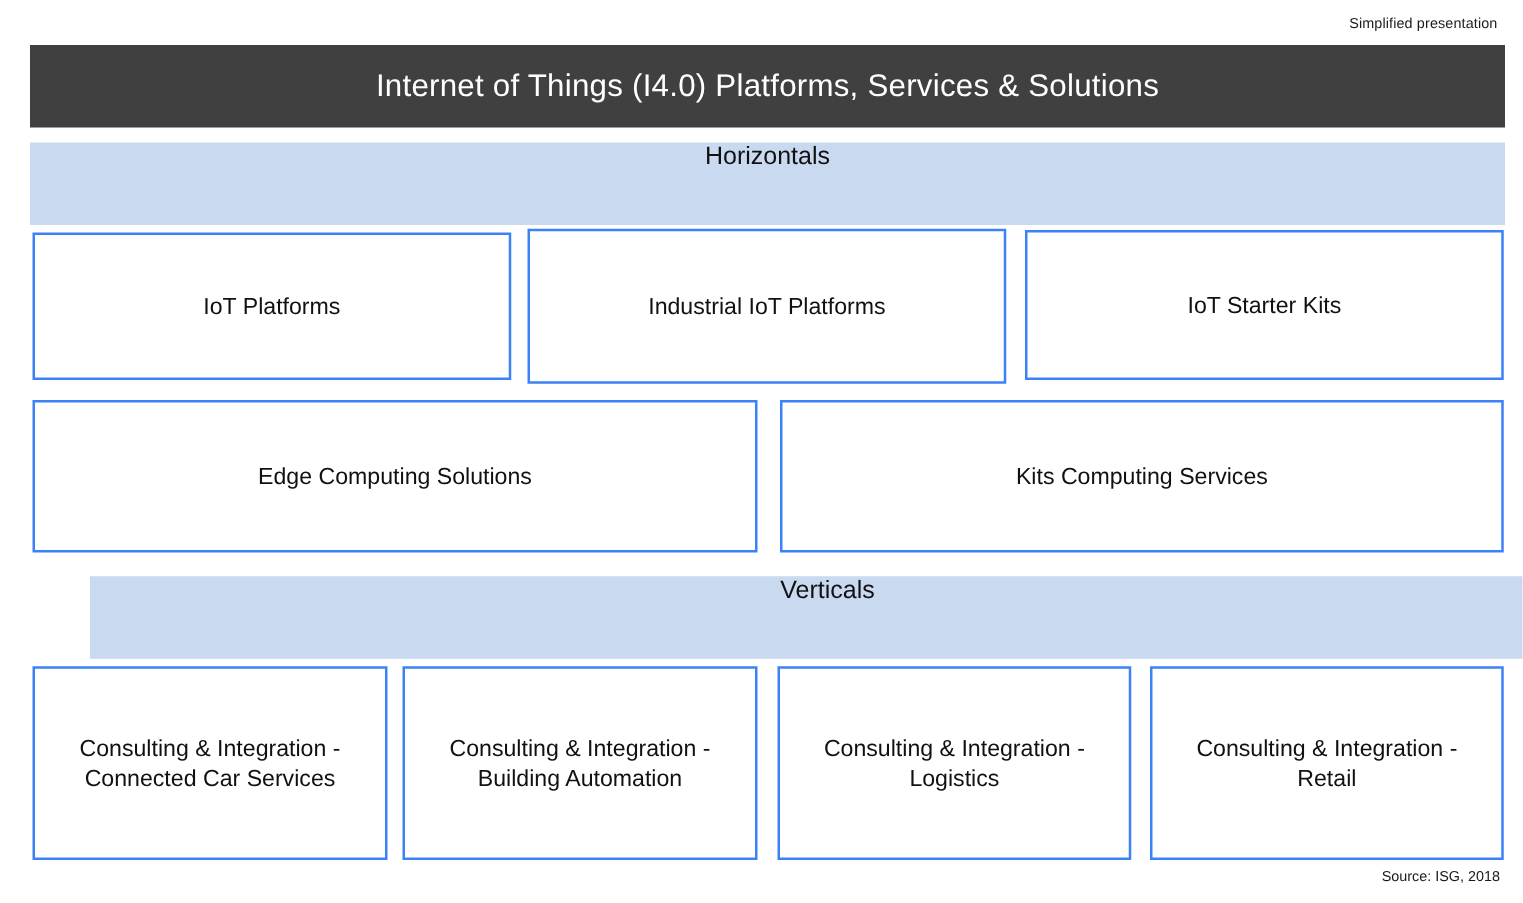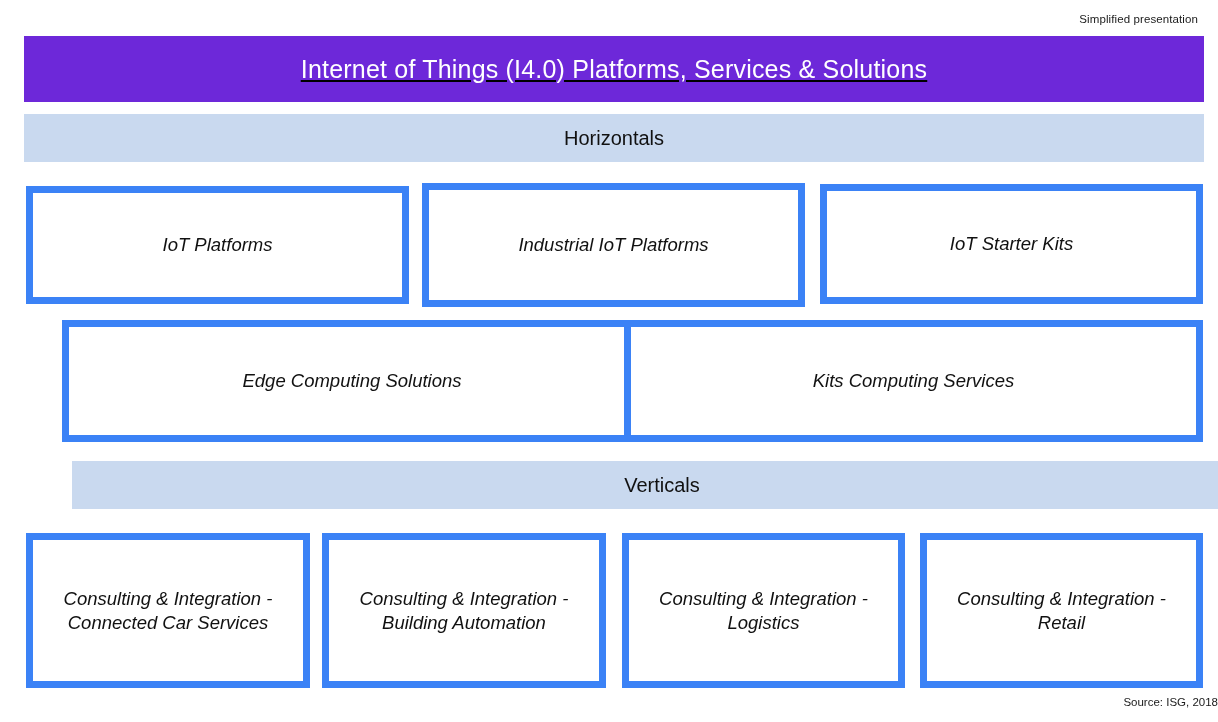--- a/index.html
+++ b/index.html
@@ -35,100 +35,97 @@
     text-align: right;
   }
 
   
   .title-bar {
     position: absolute;
     left: 24px;
     top: 36px;
     width: 1180px;
     height: 66px;
-    background: #6d28d9;
+    background: #404040;
     display: flex;
     align-items: center;
     justify-content: center;
-    text-decoration: underline;
   }
   .title-bar .title-text {
     color: #ffffff;
     font-size: 25px;
     font-weight: 400;
     letter-spacing: 0.2px;
     text-align: center;
   }
 
   
   .band {
     position: absolute;
     left: 24px;
     width: 1180px;
-    height: 48px;
+    height: 66px;
     background: #C9D9EF;
     display: flex;
-    align-items: center;
     justify-content: center;
   }
   .band .band-text {
     font-size: 20px;
     color: #111111;
     font-weight: 400;
   }
   .band-horizontals { top: 114px; }
   .band-verticals { top: 461px; margin-left: 48px; }
 
   
   .card {
     position: absolute;
     background: #ffffff;
-    border: 7px solid #3b82f6;
+    border: 2px solid #3b82f6;
     box-sizing: border-box;
     display: flex;
     align-items: center;
     justify-content: center;
     text-align: center;
-    font-style: italic;
   }
   .card .card-text {
     font-size: 18.5px;
     line-height: 1.28;
     color: #111111;
     padding: 0 10px;
     display: block;
     white-space: pre-line;
   }
 
   
   .r1c1 { left: 26px;  top: 186px; width: 383px; height: 118px; }
   .r1c2 { left: 422px; top: 183px; width: 383px; height: 124px; }
   .r1c3 { left: 820px; top: 184px; width: 383px; height: 120px; }
 
   
-  .r2c1 { left: 26px;  top: 320px; width: 580px; height: 122px; margin-left: 36px; }
+  .r2c1 { left: 26px;  top: 320px; width: 580px; height: 122px; }
   .r2c2 { left: 624px; top: 320px; width: 579px; height: 122px; }
 
   
   .r3c1 { left: 26px;  top: 533px; width: 284px; height: 155px; }
   .r3c2 { left: 322px; top: 533px; width: 284px; height: 155px; }
   .r3c3 { left: 622px; top: 533px; width: 283px; height: 155px; }
   .r3c4 { left: 920px; top: 533px; width: 283px; height: 155px; }
 
   .r3c1 .card-text,
   .r3c2 .card-text,
   .r3c3 .card-text,
   .r3c4 .card-text {
     font-size: 18.5px;
   }
 
   
   .source-note {
     position: absolute;
-    right: 0;
+    right: 18px;
     bottom: 14px;
     font-size: 11.5px;
     color: #1a1a1a;
     white-space: nowrap;
     margin-left: 12px;
   }
 </style>
 </head>
 <body>
 

